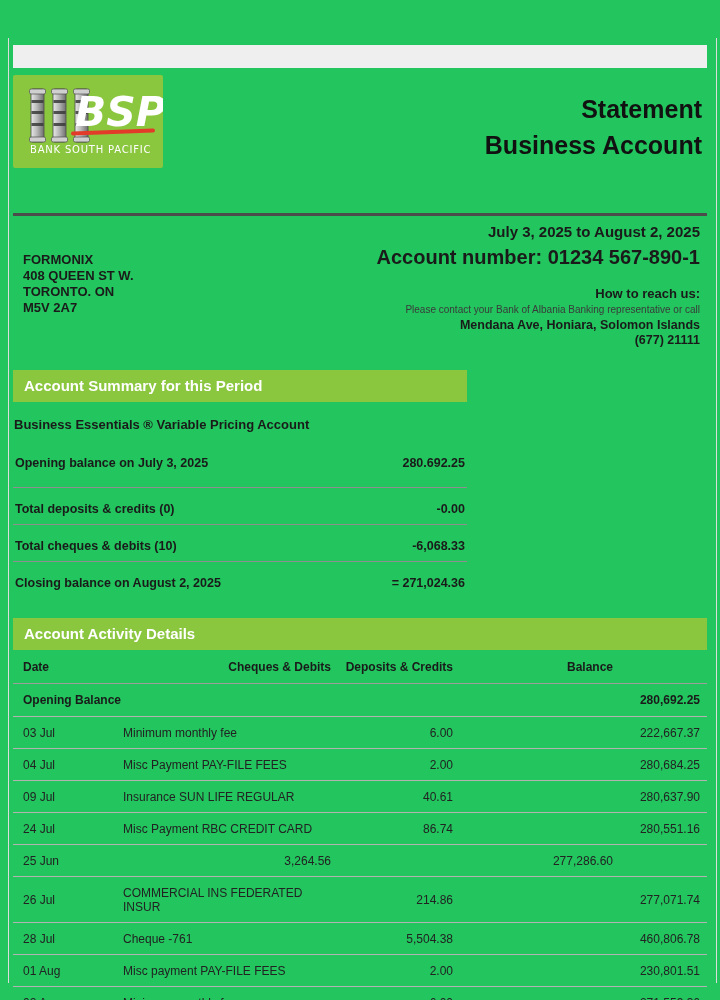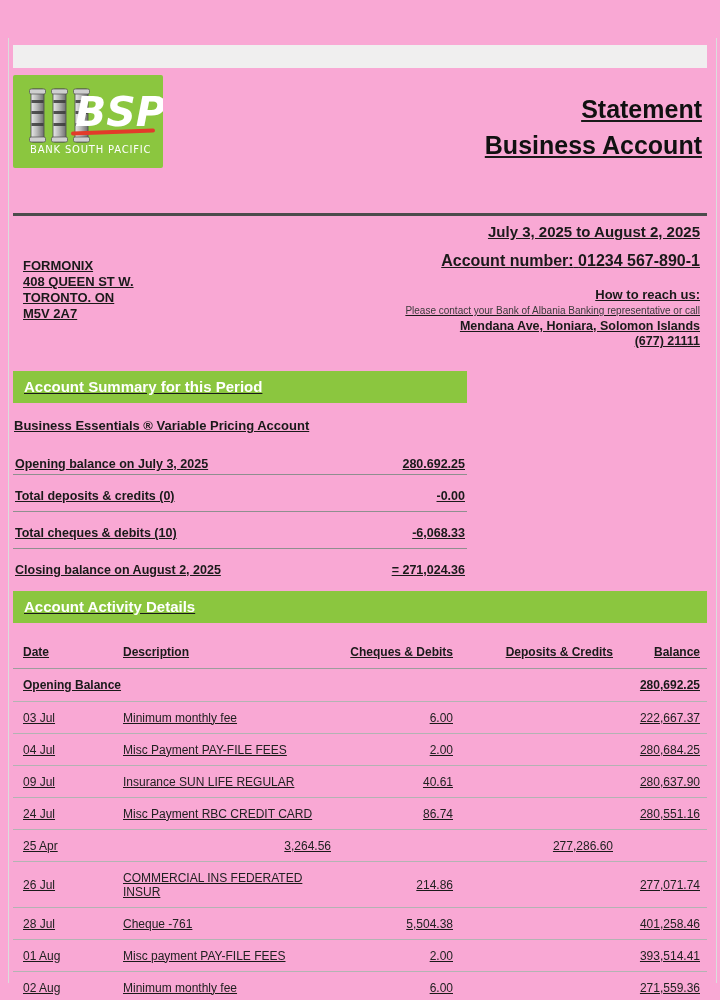--- a/index.html
+++ b/index.html
@@ -1,61 +1,61 @@
 <!DOCTYPE html>
 <html style="--green: #8bc63f; --logo_red: #e23b2a; --band_gray: #f0efef; --rule_dark: #4c4c4c; --line_gray: #8f8f8f; --row_line: #b3b3b3; --watermark_green: #2d6e5c; --watermark_dark: #1f1f1f;"><head>
 <meta charset="utf-8">
 <style>
   * { margin:0; padding:0; box-sizing:border-box; }
   html,body { background:#ffffff; }
   body { font-family:"Liberation Sans", sans-serif; color:#1a1a1a; }
-  .page { position:relative; width:720px; height:1000px; background:#f9a8d4; overflow:hidden;text-decoration:underline; }
+  .page { position:relative; width:720px; height:1000px; background:#22c55e; overflow:hidden; }
   .edge { position:absolute; top:38px; width:1px; height:945px; background:#dcdcdc; }
   .edge.left { left:8px; }
   .edge.right { left:716px; }
   .content { margin:0 13px; }
 
   .band { height:23px; background:var(--band_gray,#f0efef); }
   .band.top { margin-top:45px; }
 
   .masthead { display:flex; margin-top:7px; }
   .logo-svg { display:block; }
   .doc-title { margin-left:auto; text-align:right; padding-top:16px; padding-right:5px;
                font-weight:bold; font-size:25px; line-height:36px; color:#111; }
 
   .rule-dark { height:3px; background:var(--rule_dark,#4c4c4c); margin-top:45px; }
 
   .period { text-align:right; font-weight:bold; font-size:15px; margin-top:7px; padding-right:7px; }
 
-  .info-row { display:flex; margin-top:12px; }
+  .info-row { display:flex; margin-top:6px; }
   .addr { font-weight:bold; font-size:13px; line-height:16px; margin-top:6px; padding-left:10px; }
   .reach { margin-left:auto; text-align:right; padding-right:7px; }
-  .acct-line { font-weight:bold; font-size:16px; }
+  .acct-line { font-weight:bold; font-size:20px; }
   .reach-head { font-weight:bold; font-size:13px; margin-top:17px; }
   .reach-note { font-size:10px; color:#3a3a3a; margin-top:3px; }
   .reach-addr { font-weight:bold; font-size:12.5px; margin-top:3px;text-align:right; }
   .reach-phone { font-weight:bold; font-size:12.5px; margin-top:1px; }
 
   .green-bar { background:var(--green,#8bc63f); color:#fff; font-weight:bold; font-size:15px;
                height:32px; line-height:32px; padding-left:11px; }
   .summary-bar { width:454px; margin-top:23px; }
   .product { font-weight:bold; font-size:13px; margin-top:15px; padding-left:1px; }
 
   .summary-table { width:454px; margin-top:24px; }
   .sum-row { display:flex; justify-content:space-between; font-weight:bold; font-size:12.5px;
              padding:14px 2px 8px 2px; border-bottom:1px solid var(--line_gray,#8f8f8f); }
-  .sum-row:first-child { padding-top:0; padding-bottom:3px; }
+  .sum-row:first-child { padding-top:0; padding-bottom:17px; }
   .sum-row:last-child { border-bottom:none; }
 
-  .activity-bar { margin-top:6px; }
+  .activity-bar { margin-top:20px; }
   .grid-row { display:grid; grid-template-columns:100px 1fr 122px 160px 87px;
               padding:8px 7px 8px 10px; font-size:12px; align-items:center;
               border-bottom:1px solid var(--row_line,#b3b3b3); }
   .grid-row .num { text-align:right; }
-  .act-header { font-weight:bold; padding-top:22px; padding-bottom:9px; border-bottom-color:#9d9d9d; }
+  .act-header { font-weight:bold; padding-top:10px; padding-bottom:9px; border-bottom-color:#9d9d9d; }
   .opening-row { font-weight:bold; padding-top:9px; padding-bottom:9px; }
   .act-row { padding-top:8.5px; padding-bottom:8.5px; color:#222; }
 
   .band.bottom { height:28px; margin-top:0; }
 </style>
 </head>
 <body>
 
 <div class="page">
   <div class="edge left"></div>
@@ -154,21 +154,20 @@
         <span>Closing balance on August 2, 2025</span>
         <span>= 271,024.36</span>
       </div>
     </div>
 
     <div class="green-bar activity-bar">Account Activity Details</div>
 
     <div>
       <div class="grid-row act-header">
         <div>Date</div>
-        <div>Description</div>
         <div class="num">Cheques &amp; Debits</div>
         <div class="num">Deposits &amp; Credits</div>
         <div class="num">Balance</div>
       </div>
       <div class="grid-row opening-row">
         <div style="grid-column:1 / span 2">Opening Balance</div>
         <div class="num"></div>
         <div class="num"></div>
         <div class="num">280,692.25</div>
       </div>
@@ -200,48 +199,48 @@
 
           <div class="grid-row act-row">
             <div>24 Jul</div>
             <div>Misc Payment RBC CREDIT CARD</div>
             <div class="num">86.74</div>
             <div class="num"></div>
             <div class="num">280,551.16</div>
           </div>
 
           <div class="grid-row act-row">
-            <div>25 Apr</div>
+            <div>25 Jun</div>
             <div class="num">3,264.56</div>
             <div class="num"></div>
             <div class="num">277,286.60</div>
           </div>
 
           <div class="grid-row act-row">
             <div>26 Jul</div>
             <div>COMMERCIAL INS FEDERATED INSUR</div>
             <div class="num">214.86</div>
             <div class="num"></div>
             <div class="num">277,071.74</div>
           </div>
 
           <div class="grid-row act-row">
             <div>28 Jul</div>
             <div>Cheque -761</div>
             <div class="num">5,504.38</div>
             <div class="num"></div>
-            <div class="num">401,258.46</div>
+            <div class="num">460,806.78</div>
           </div>
 
           <div class="grid-row act-row">
             <div>01 Aug</div>
             <div>Misc payment PAY-FILE FEES</div>
             <div class="num">2.00</div>
             <div class="num"></div>
-            <div class="num">393,514.41</div>
+            <div class="num">230,801.51</div>
           </div>
 
           <div class="grid-row act-row">
             <div>02 Aug</div>
             <div>Minimum monthly fee</div>
             <div class="num">6.00</div>
             <div class="num"></div>
             <div class="num">271,559.36</div>
           </div>
         </div>

